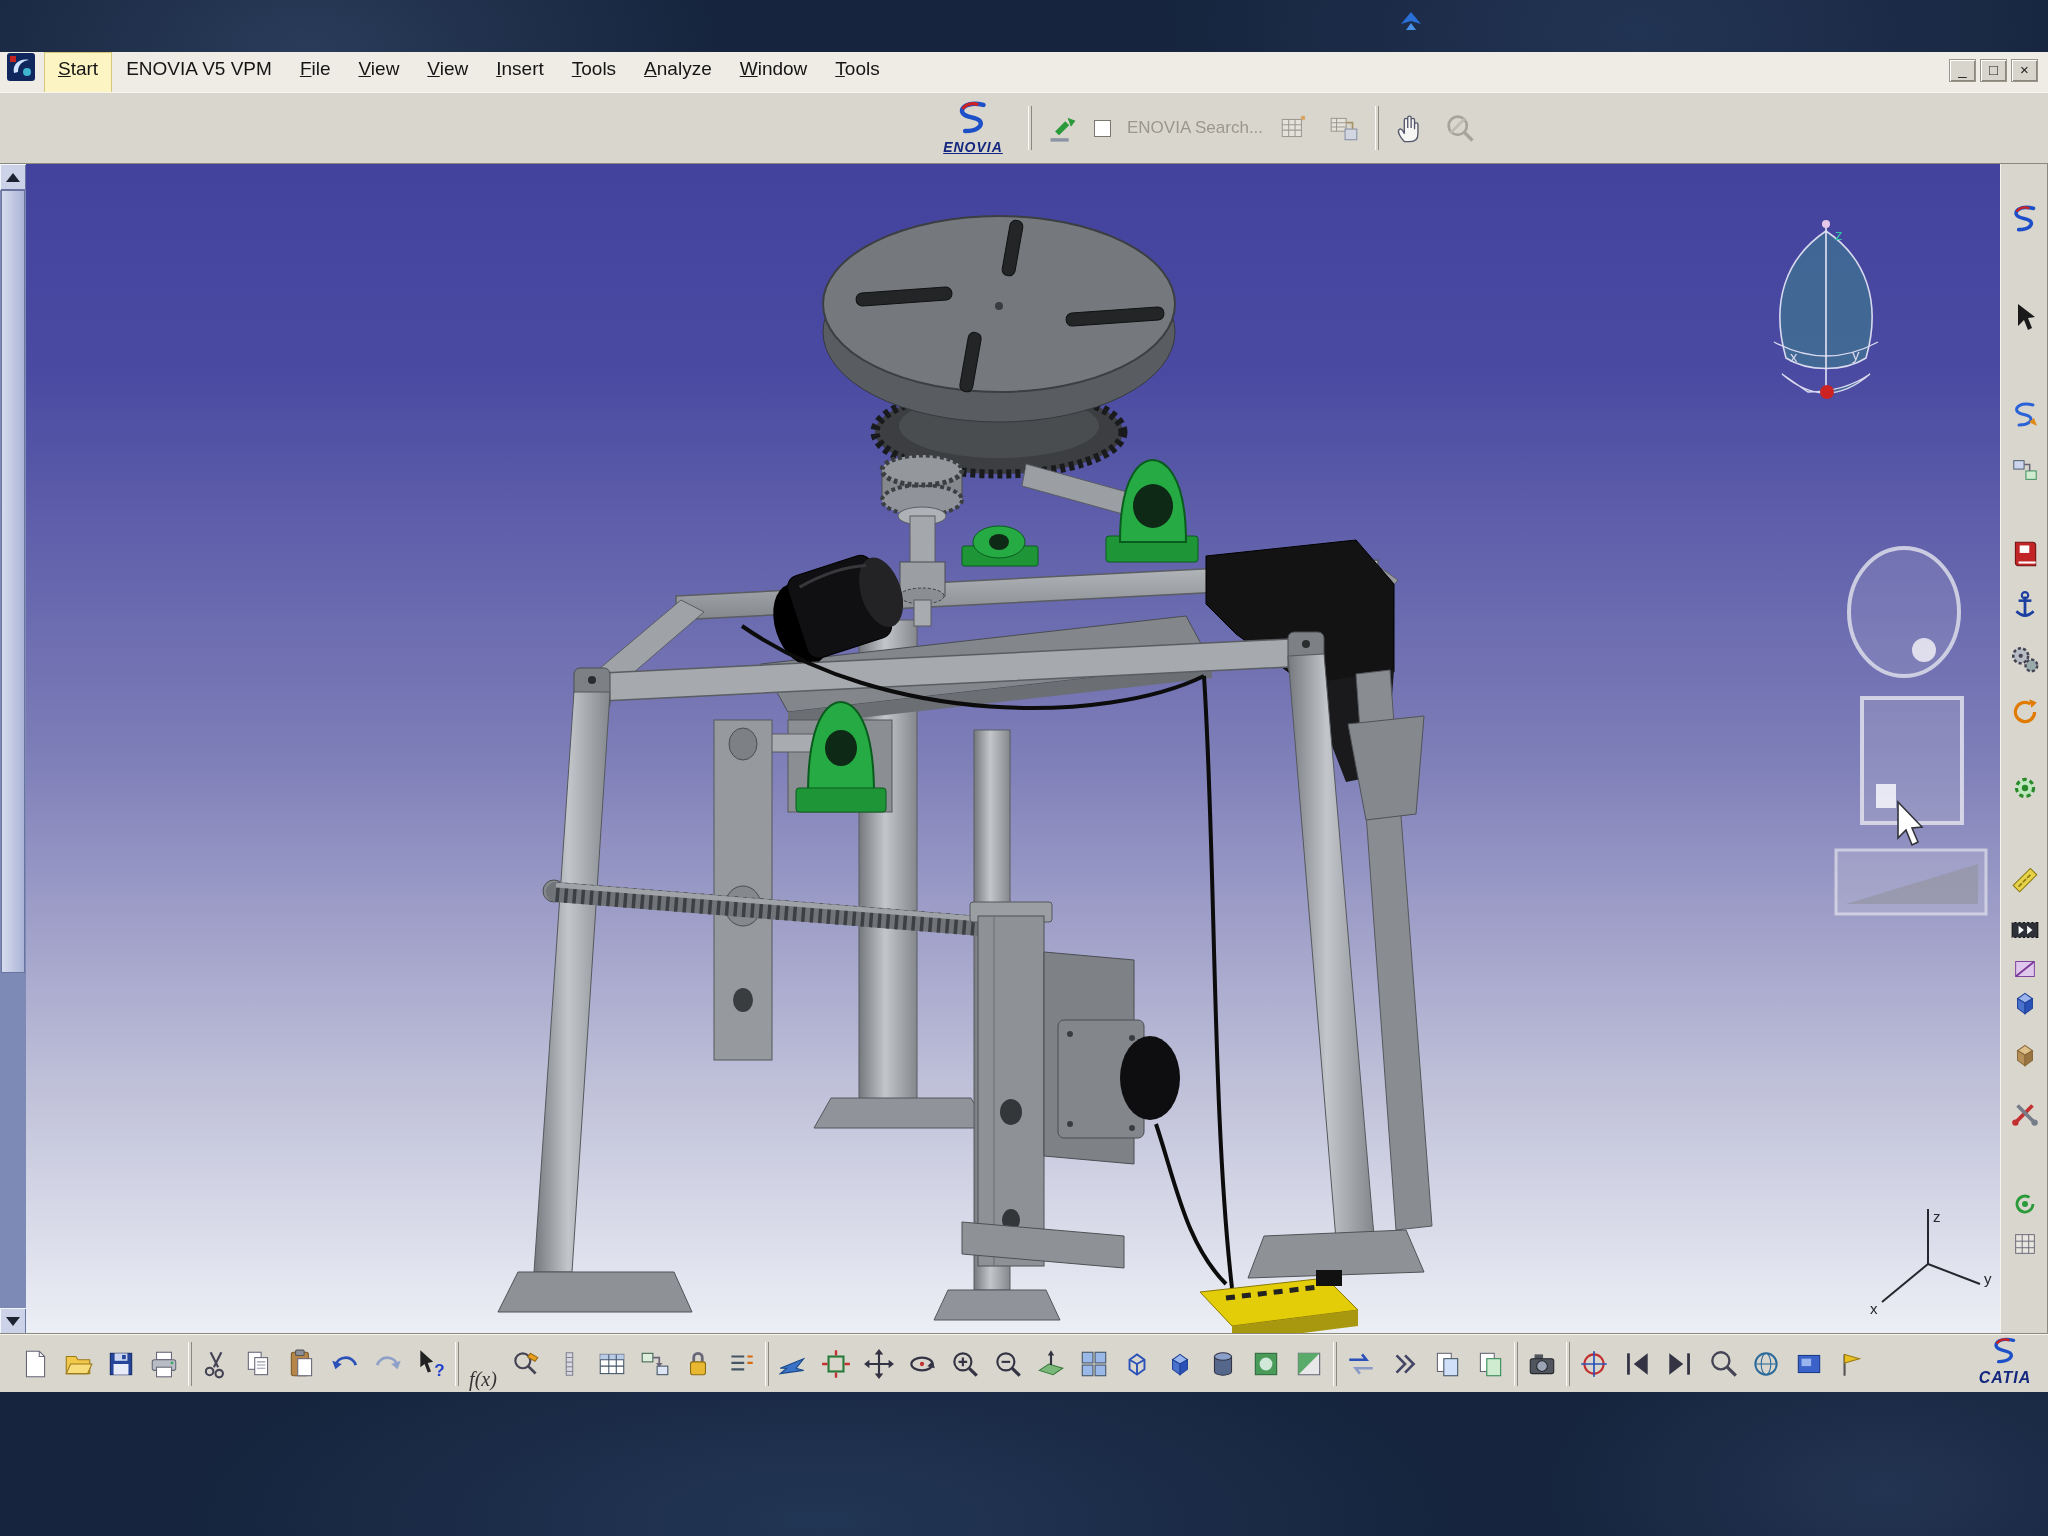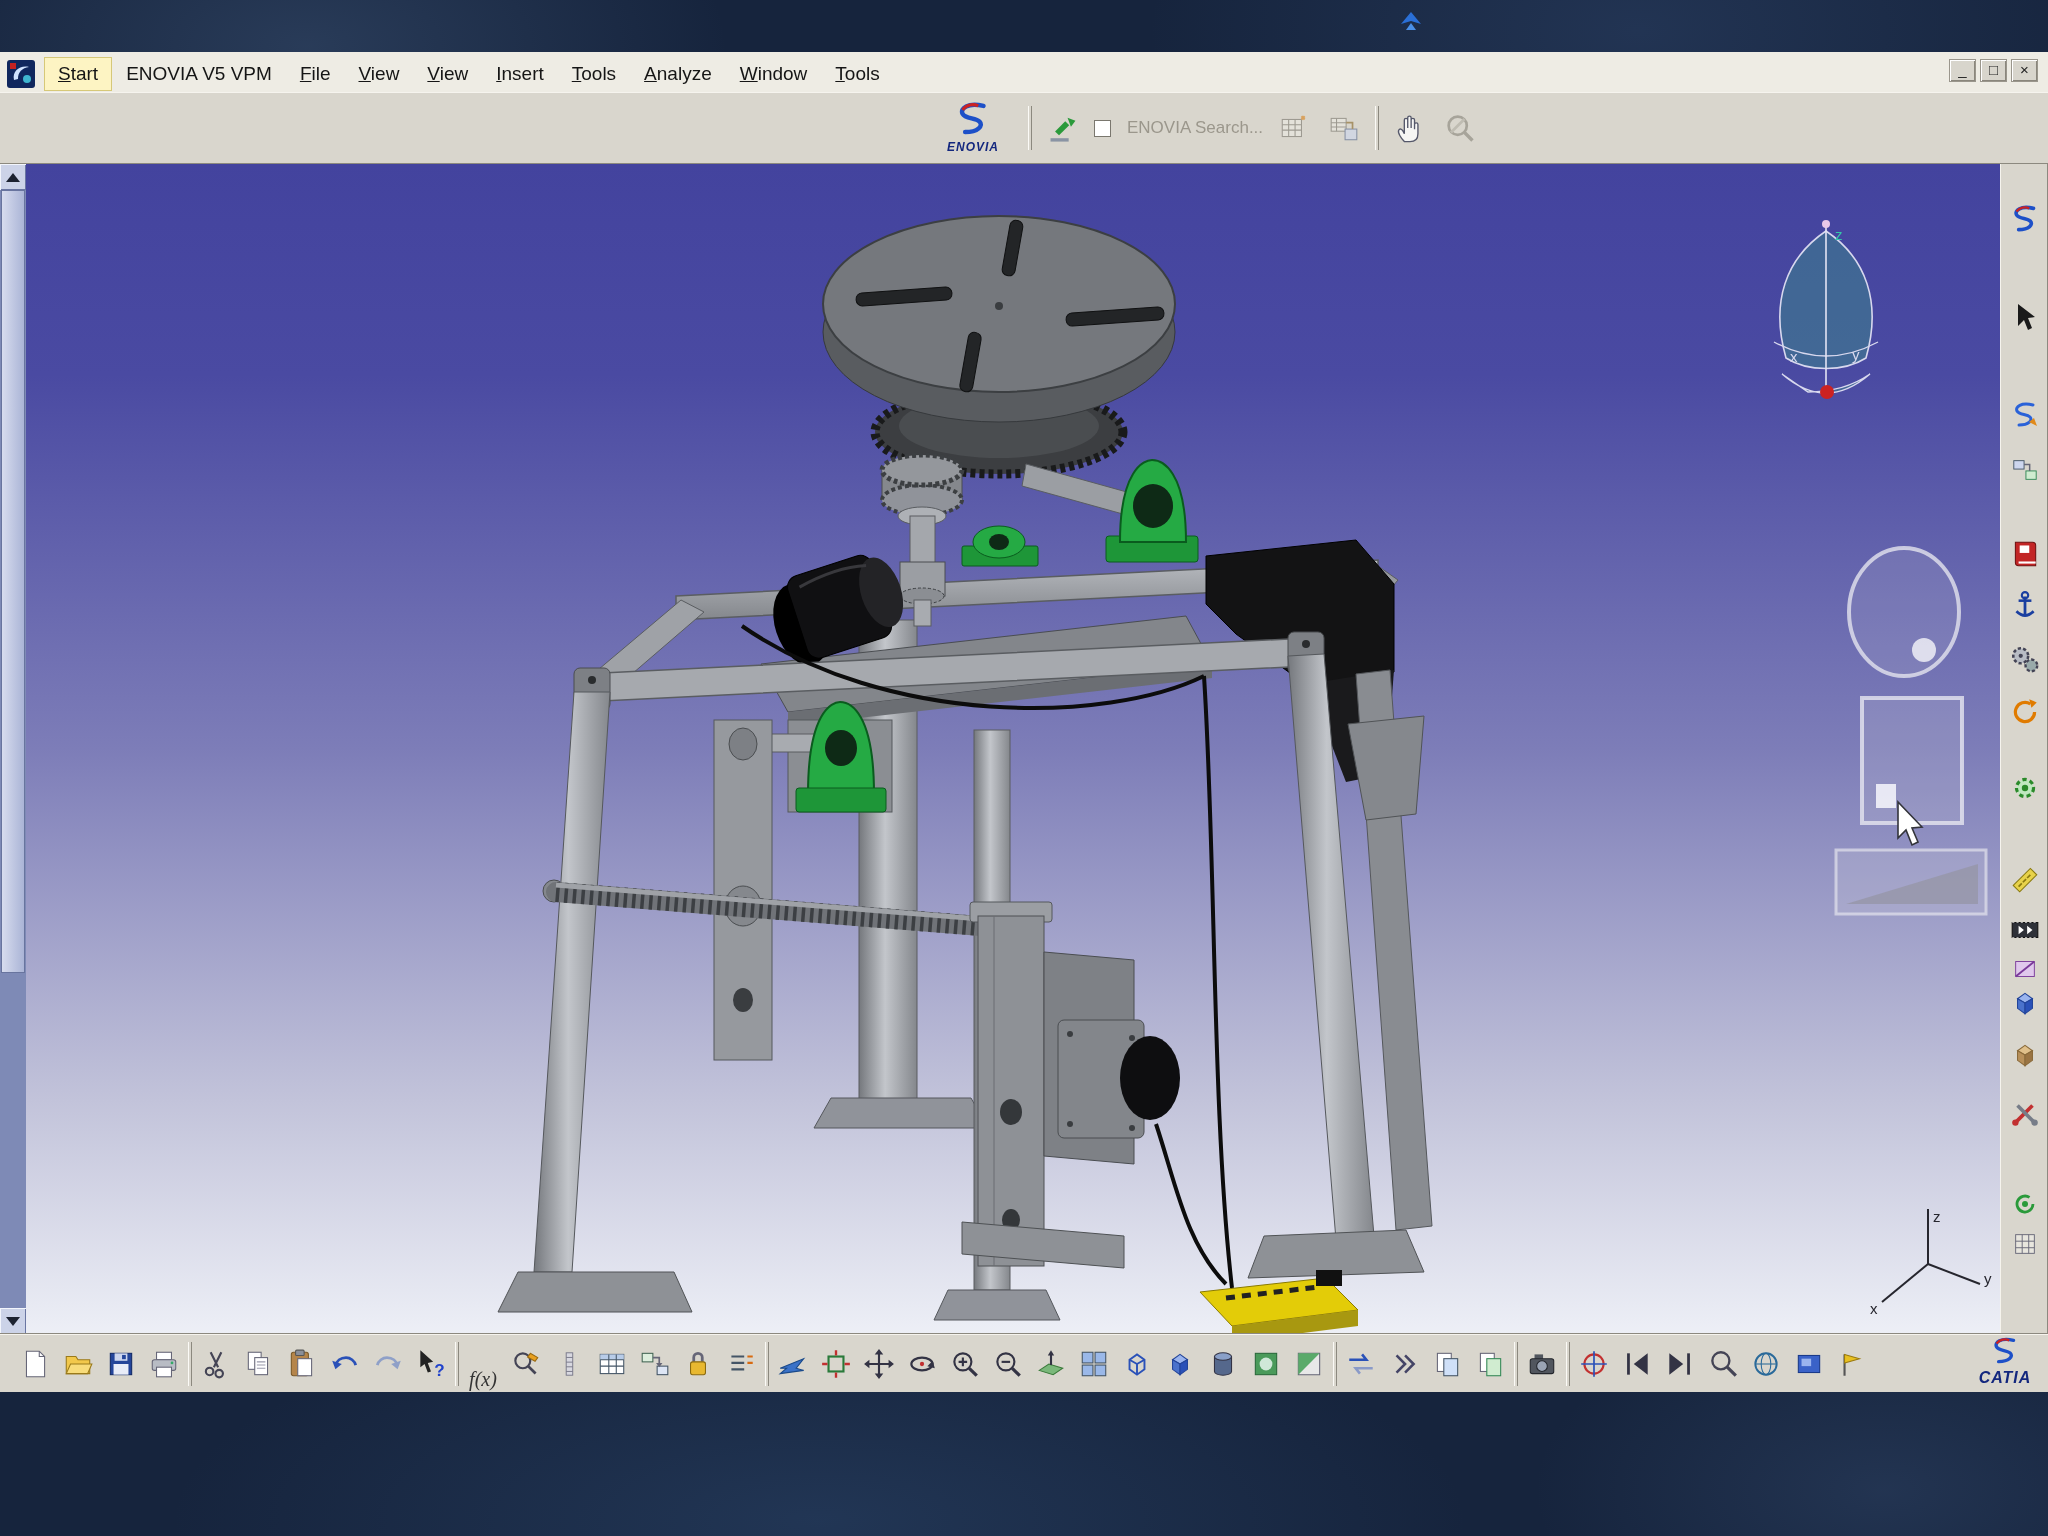--- a/index.html
+++ b/index.html
@@ -8,35 +8,35 @@
   #screen { position:absolute; left:0; top:0; width:2048px; height:1536px;
     background:#16243d;
     background-image:
       radial-gradient(600px 300px at 15% 3%, rgba(90,120,160,.28), rgba(0,0,0,0) 70%),
       radial-gradient(700px 380px at 80% 2%, rgba(70,100,150,.25), rgba(0,0,0,0) 70%),
       radial-gradient(900px 300px at 40% 99%, rgba(60,95,140,.30), rgba(0,0,0,0) 72%),
       radial-gradient(500px 260px at 92% 97%, rgba(80,110,155,.22), rgba(0,0,0,0) 70%);
   }
   
   .menubar { position:absolute; left:0; top:52px; width:2048px; height:44px;
-    background:#eeece4; border-bottom:1px solid #a29e92; display:flex; align-items:center; }
+    background:#eeece4; border-bottom:1px solid #a29e92; display:flex; }
   .app-icon { width:30px; height:30px; margin:0 8px 0 6px; }
   .menu-item { display:inline-block; padding:6px 14px; font-size:19px; color:#151515; cursor:default; }
   .menu-item.accel::first-letter { text-decoration:underline; }
   .menu-item.start { background:#fdf4c3; border:1px solid #d6c878; padding:5px 13px; }
   .win-controls { position:absolute; right:10px; top:7px; display:flex; gap:4px; }
   .wc { width:27px; height:23px; background:#d8d5cc; border:1px solid #9a968c;
     box-shadow:inset 1px 1px 0 #fff, inset -1px -1px 0 #8a867c;
     font-size:15px; color:#222; text-align:center; line-height:20px; }
   
   .toolbar-top { position:absolute; left:0; top:92px; width:2048px; height:72px;
     background:#d9d6cd; border-top:1px solid #f6f4ee; border-bottom:1px solid #8c897f; }
   .tt-cluster { position:absolute; left:930px; top:4px; height:62px; display:flex; align-items:center; gap:12px; }
   .ds-logo { width:86px; text-align:center; }
-  .ds-logo .lg-txt { font-size:12px; font-weight:bold; font-style:italic; color:#13277e; letter-spacing:1px; }
+  .ds-logo .lg-txt { font-size:14px; font-weight:bold; font-style:italic; color:#13277e; letter-spacing:1px;text-decoration:underline; }
   .ridge { width:4px; height:44px; border-left:1px solid #fbfaf6; border-right:1px solid #8c897f; }
   .gray-ic { opacity:.62; }
   .search-lbl { font-size:17px; color:#9b978c; margin-left:4px; }
   .chk { width:17px; height:17px; background:#fff; border:1px solid #7a776e; }
   
   .vscroll { position:absolute; left:0; top:164px; width:26px; height:1170px; background:#7e8ab6; }
   .sb-btn { position:absolute; left:0; width:26px; height:26px; background:#ccd3e8;
     box-shadow:inset 1px 1px 0 #f2f5fc, inset -1px -1px 0 #6a76a2; display:flex; align-items:center; justify-content:center; }
   .tri-up { width:0;height:0;border-left:7px solid transparent;border-right:7px solid transparent;border-bottom:9px solid #1c2230; }
   .tri-dn { width:0;height:0;border-left:7px solid transparent;border-right:7px solid transparent;border-top:9px solid #1c2230; }

